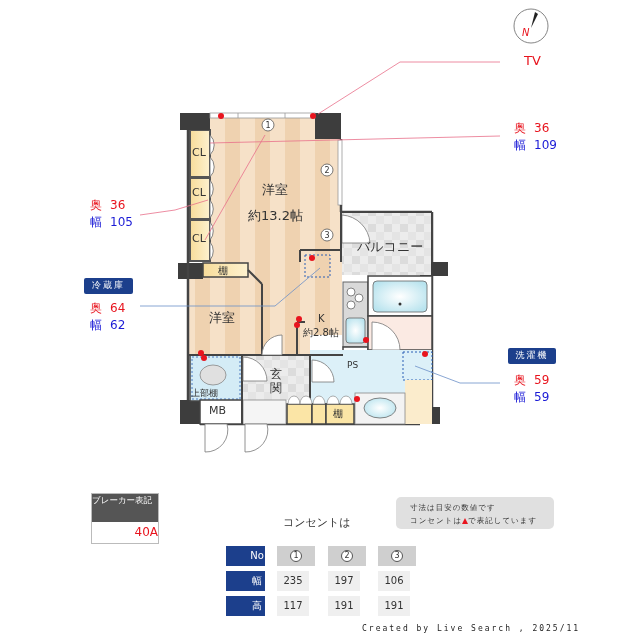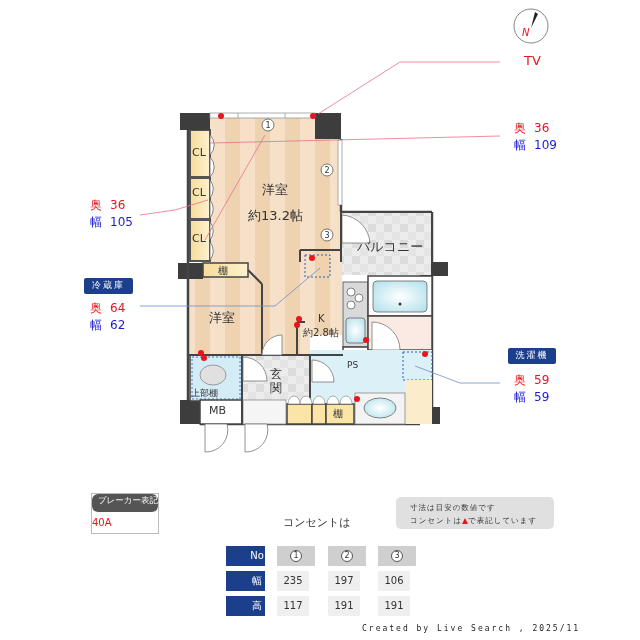--- a/index.html
+++ b/index.html
@@ -9,22 +9,22 @@
   svg.plan { position: absolute; left: 0; top: 0; }
   .lbl { font-family: "DejaVu Sans", sans-serif; }
   .callout { position: absolute; font-size: 12px; line-height: 17px; font-family: "DejaVu Sans", sans-serif; }
   .callout .r { color: #e8141e; }
   .callout .b { color: #1a1ad6; }
   .callout .row span.k { display: inline-block; width: 20px; }
   .tag { position: absolute; background: #1c3f8c; color: #fff; font-size: 9px; letter-spacing: 2px;
          text-align: center; border-radius: 2px; height: 16px; line-height: 16px; font-family: Liberation Mono, monospace; }
   .tv { position: absolute; color: #e8141e; font-size: 13px; }
   .breaker { position: absolute; left: 91px; top: 493px; width: 68px; border: 1px solid #bbb; }
-  .breaker .hd { background: #555; color: #fff; font-size: 8.5px; text-align: right; height: 18px; line-height: 13px; border-radius: 6px; }
-  .breaker .val { color: #e8141e; font-size: 10px; text-align: left; height: 21px; line-height: 21px; background: #fff; }
+  .breaker .hd { background: #555; color: #fff; font-size: 8.5px; text-align: left; height: 28px; line-height: 13px; }
+  .breaker .val { color: #e8141e; font-size: 12px; text-align: right; height: 21px; line-height: 21px; background: #fff; }
   .note { position: absolute; left: 396px; top: 497px; width: 158px; height: 32px; background: #e0e0e0;
           border-radius: 5px; font-size: 7.5px; letter-spacing: 1px; color: #333; padding: 4px 0 0 14px; line-height: 13px; }
   .note .tri { display: inline-block; width: 0; height: 0; border-left: 3px solid transparent;
                border-right: 3px solid transparent; border-bottom: 6px solid #e8141e; vertical-align: middle; }
   .ctitle { position: absolute; left: 283px; top: 515px; font-size: 11px; color: #333; }
   .ctable { position: absolute; left: 226px; top: 546px; }
   .ctable .cell { position: absolute; height: 20px; font-size: 10px; text-align: center; line-height: 20px; }
   .ctable .hcell { background: #1c3f8c; color: #fff; width: 39px; padding-left: 23px; }
   .ctable .ncell { background: #cfcfcf; width: 38px; }
   .ctable .vcell { background: #efefef; width: 32px; color: #333; }

